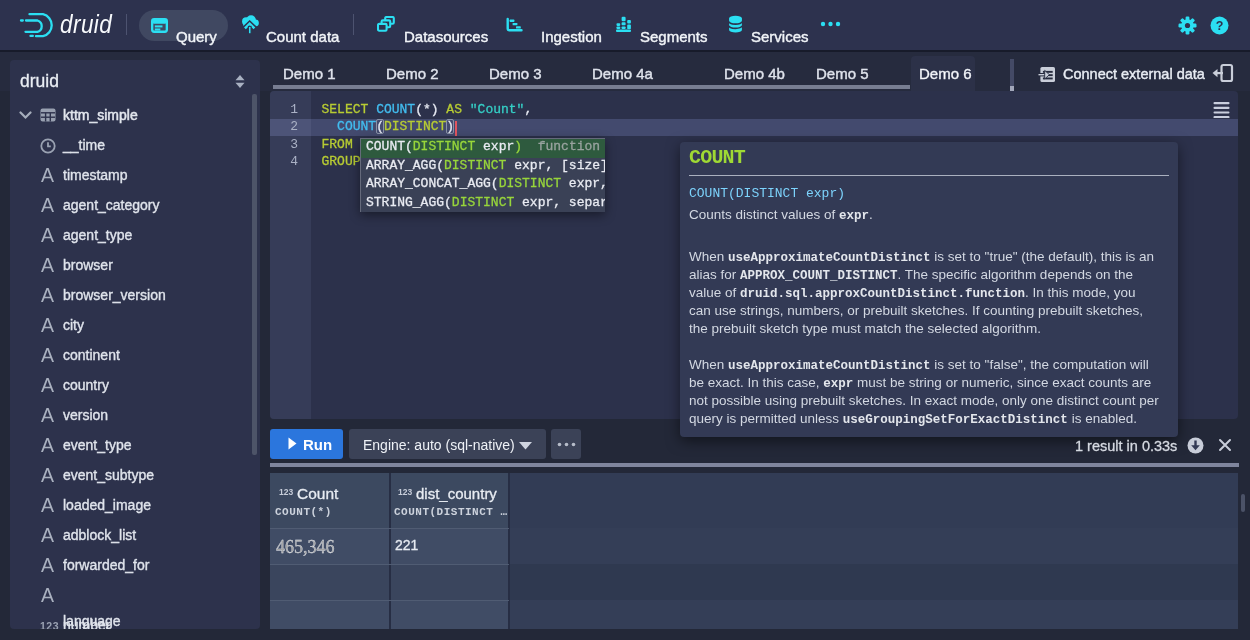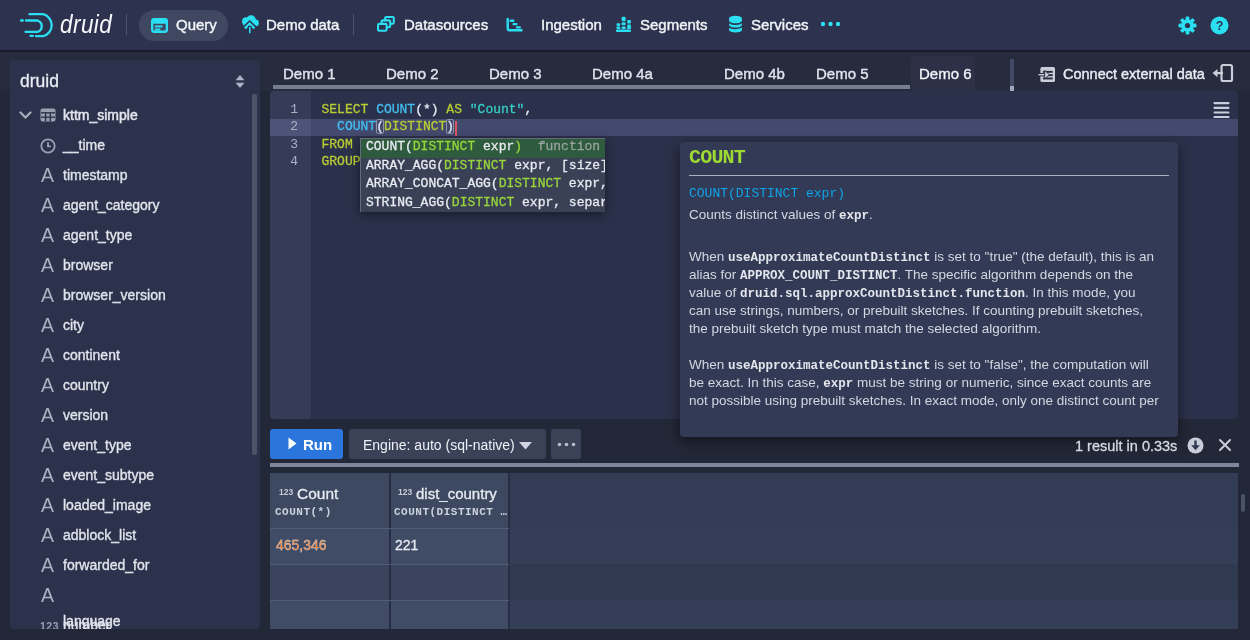--- a/index.html
+++ b/index.html
@@ -1,20 +1,20 @@
 <!DOCTYPE html>
 <html><head>
 <meta charset="utf-8">
 <style>
   * { margin:0; padding:0; box-sizing:border-box; }
   html,body { width:1250px; height:640px; overflow:hidden; }
   body { background:#232838; font-family:"Liberation Sans", sans-serif; position:relative; }
   .abs { position:absolute; }
   .mono { font-family:"Liberation Mono", monospace; }
-  .navlabel { font-size:15px; color:#f1f4f8; -webkit-text-stroke:0.4px #f1f4f8; }
+  .navlabel { font-size:15px; color:#f1f4f8;margin-top:12px; -webkit-text-stroke:0.4px #f1f4f8; }
   .tablabel { top:56px; height:35px; line-height:35px; font-size:15px; color:#dfe3ec; -webkit-text-stroke:0.4px #dfe3ec; }
   .kw { color:#b8cc33; }
   .fn { color:#42bdf0; }
   .str { color:#35cfc6; }
   .grn { color:#98d63b; }
   .meta { color:#99a39f; }
   .pbox { outline:1px solid #8a93a8; outline-offset:-1px; border-radius:2px; }
   .doc { font-size:13.5px; line-height:18px; color:#d3d8e2; width:488px; }
   .doc > div { white-space:nowrap; height:18px; }
   .code { font-family:"Liberation Mono", monospace; font-weight:bold; font-size:12.5px; color:#e3e6ec; }
@@ -49,21 +49,21 @@
 
   <svg class="abs" style="left:241px;top:15px;" width="18" height="19" viewBox="0 0 17 18">
     <circle cx="4.9" cy="6.1" r="3.9" fill="#2bdff2"></circle>
     <circle cx="9.5" cy="4.9" r="4.6" fill="#2bdff2"></circle>
     <circle cx="13.6" cy="7.5" r="3.3" fill="#2bdff2"></circle>
     <rect x="2.2" y="6" width="12.2" height="4.4" fill="#2bdff2"></rect>
     <path d="M2.6,13.4 L8.2,8 L13.8,13.4" fill="none" stroke="#2d324e" stroke-width="4.8"></path>
     <path d="M3.7,12.6 L8.2,8.2 L12.7,12.6" fill="none" stroke="#2bdff2" stroke-width="2.4"></path>
     <rect x="7" y="10.8" width="2.5" height="7" fill="#2bdff2" stroke="#2d324e" stroke-width="1"></rect>
   </svg>
-  <div class="abs navlabel" style="left:266px;top:16px;">Demo data</div>
+  <div class="abs navlabel" style="left:266px;top:16px;">Count data</div>
 
   <div class="abs" style="left:353px;top:14px;width:1px;height:21px;background:#4d5370;"></div>
 
   <svg class="abs" style="left:377px;top:16px;" width="18" height="16" viewBox="0 0 18 16">
     <g stroke="#2bdff2" stroke-width="2.1" fill="#2d324e">
       <rect x="8.2" y="1" width="8.6" height="6.8" rx="1.2"></rect>
       <rect x="4.6" y="4.4" width="8.6" height="6.8" rx="1.2"></rect>
       <rect x="1" y="7.9" width="8.6" height="6.8" rx="1.2"></rect>
     </g>
   </svg>
@@ -236,35 +236,36 @@
 <div class="abs mono" style="left:360px;top:138px;width:245px;height:74px;background:#3a4156;border:1px solid rgba(255,255,255,0.22);border-right:none;border-bottom:none;box-shadow:0 3px 10px rgba(0,0,0,0.45);font-size:13px;overflow:hidden;color:#e9ebf2;-webkit-text-stroke:0.3px;">
     <div class="acrow" style="background:#2e5a3e;">COUNT(<span class="grn">DISTINCT</span> expr<span class="grn">)</span>&nbsp;&nbsp;<span class="meta">function</span></div>
     <div class="acrow">ARRAY_AGG(<span class="grn">DISTINCT</span> expr, [size]<span class="grn">)</span> <span class="meta">function</span></div>
     <div class="acrow">ARRAY_CONCAT_AGG(<span class="grn">DISTINCT</span> expr, [size]) </div>
     <div class="acrow">STRING_AGG(<span class="grn">DISTINCT</span> expr, separator, [size]) </div>
   </div>
 
 <div class="abs" style="left:680px;top:142px;width:498px;height:295px;background:#333a55;border-radius:4px;box-shadow:0 4px 14px rgba(0,0,0,0.5);overflow:hidden;">
   <div class="abs mono" style="left:9px;top:3.5px;font-size:20px;font-weight:bold;color:#9fd934;letter-spacing:-0.8px;">COUNT</div>
   <div class="abs" style="left:9px;top:32.5px;width:480px;height:1.6px;background:#aab0bf;"></div>
-  <div class="abs mono" style="left:9px;top:43.5px;font-size:13px;color:#0ea5e9;">COUNT(DISTINCT expr)</div>
+  <div class="abs mono" style="left:9px;top:43.5px;font-size:13px;color:#7dd3fc;">COUNT(DISTINCT expr)</div>
   <div class="abs doc" style="left:9px;top:64px;">
       <div>Counts distinct values of <span class="code">expr</span>.</div>
     </div>
   <div class="abs doc" style="left:9px;top:106px;">
       <div>When <span class="code">useApproximateCountDistinct</span> is set to "true" (the default), this is an</div>
       <div>alias for <span class="code">APPROX_COUNT_DISTINCT</span>. The specific algorithm depends on the</div>
       <div>value of <span class="code">druid.sql.approxCountDistinct.function</span>. In this mode, you</div>
       <div>can use strings, numbers, or prebuilt sketches. If counting prebuilt sketches,</div>
       <div>the prebuilt sketch type must match the selected algorithm.</div>
     </div>
   <div class="abs doc" style="left:9px;top:214px;">
       <div>When <span class="code">useApproximateCountDistinct</span> is set to "false", the computation will</div>
       <div>be exact. In this case, <span class="code">expr</span> must be string or numeric, since exact counts are</div>
       <div>not possible using prebuilt sketches. In exact mode, only one distinct count per</div>
+      <div>query is permitted unless <span class="code">useGroupingSetForExactDistinct</span> is enabled.</div>
     </div>
 </div>
 
 <div class="abs" style="left:270px;top:429px;width:73px;height:30px;background:#2b76dd;border-radius:3px;"></div>
 <svg class="abs" style="left:288px;top:437px;" width="9" height="13" viewBox="0 0 9 13">
     <path d="M0.5,0.5 L8.5,6.5 L0.5,12.5 Z" fill="#fff"></path>
   </svg>
 <div class="abs" style="left:303px;top:436px;font-size:15px;font-weight:bold;color:#fff;">Run</div>
 <div class="abs" style="left:349px;top:429px;width:197px;height:30px;background:#3b4257;border-radius:3px;"></div>
 <div class="abs" style="left:363px;top:437px;font-size:14px;color:#eef1f6;">Engine: auto (sql-native)</div>
@@ -302,16 +303,16 @@
   <div class="abs" style="left:238px;top:0;width:2px;height:156px;background:#272e44;"></div>
   <div class="abs" style="left:0;top:54.5px;width:239px;height:1px;background:#505c73;"></div>
   <div class="abs" style="left:0;top:90.5px;width:239px;height:1px;background:#505c73;"></div>
   <div class="abs" style="left:0;top:126.5px;width:239px;height:1px;background:#505c73;"></div>
   <div class="abs" style="left:9px;top:14px;font-size:8.5px;font-weight:bold;color:#c7cdd9;">123</div>
   <div class="abs" style="left:27px;top:12px;font-size:15.5px;color:#e8ecf2;-webkit-text-stroke:0.3px #e8ecf2;">Count</div>
   <div class="abs mono" style="left:5px;top:33px;font-size:11px;font-weight:bold;letter-spacing:0.5px;color:#ccd2dc;">COUNT(*)</div>
   <div class="abs" style="left:128px;top:14px;font-size:8.5px;font-weight:bold;color:#c7cdd9;">123</div>
   <div class="abs" style="left:146px;top:12px;font-size:15px;color:#e8ecf2;-webkit-text-stroke:0.3px #e8ecf2;">dist_country</div>
   <div class="abs mono" style="left:124px;top:33px;font-size:11px;font-weight:bold;letter-spacing:0.5px;color:#ccd2dc;">COUNT(DISTINCT …</div>
-  <div class="abs" style="left:6px;top:64px;font-size:14px;color:#f97316;-webkit-text-stroke:0.3px #e6eaf1;">465,346</div>
+  <div class="abs" style="left:6px;top:64px;font-size:18px;color:#a3a3a3;font-family:Liberation Serif, serif;-webkit-text-stroke:0.3px #e6eaf1;">465,346</div>
   <div class="abs" style="left:125px;top:64px;font-size:14px;color:#e6eaf1;-webkit-text-stroke:0.3px #e6eaf1;">221</div>
 </div>
 <div class="abs" style="left:1241px;top:494px;width:4px;height:18px;background:#4b5267;border-radius:2px;"></div>
 
 </body></html>

